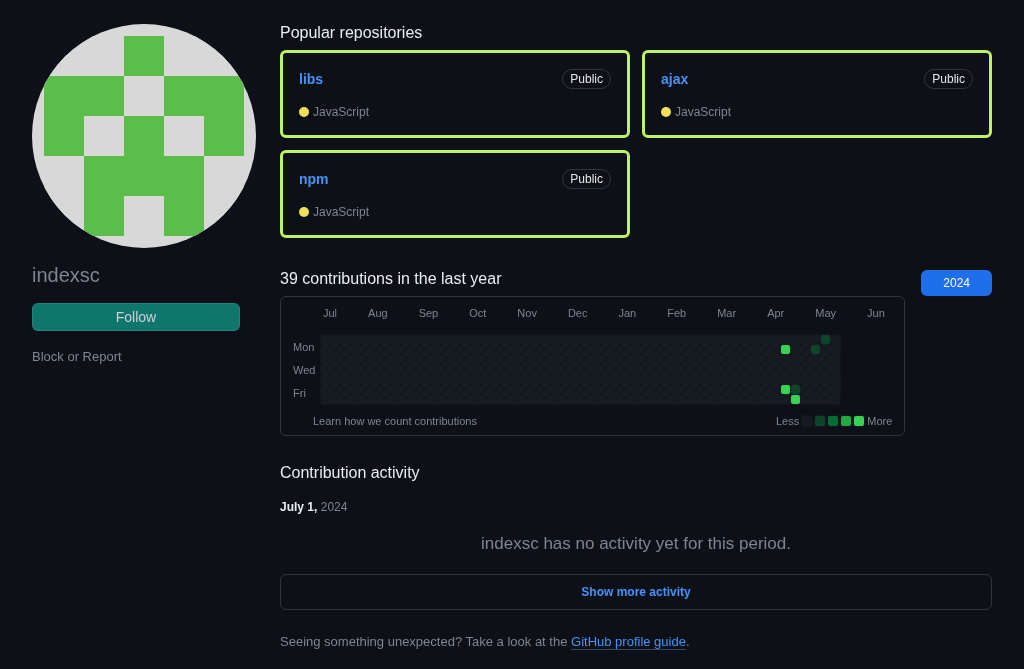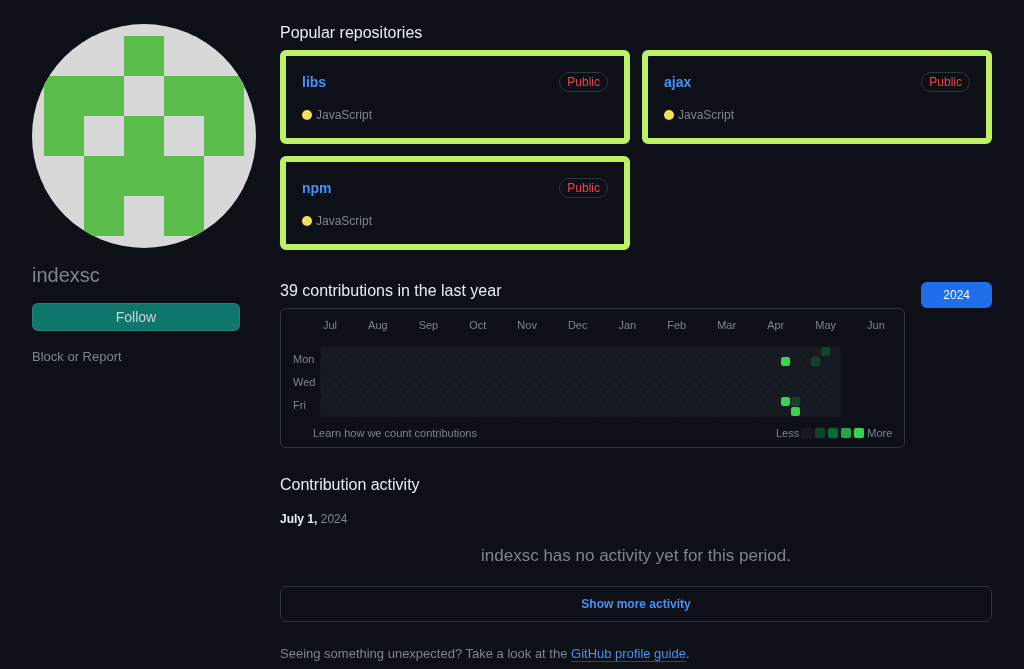--- a/index.html
+++ b/index.html
@@ -25,27 +25,27 @@
   .follow-btn {
     width: 100%; background: #0f766e; color: #c9d1d9;
     border: 1px solid rgba(240,246,252,0.1); border-radius: 6px;
     padding: 5px 16px; font-size: 14px; margin-top: 16px; cursor: pointer;
   }
   .block-report { color: #7d8590; font-size: 13px; margin-top: 18px; cursor: pointer; }
   .main { flex: 1; padding-left: 24px; padding-top: 24px; }
   .section-h { font-size: 16px; font-weight: 400; margin-bottom: 8px; color: #e6edf3; }
   .repos { display: grid; grid-template-columns: 1fr 1fr; gap: 12px; }
   .repo-card {
-    border: 6px solid #bef264; border-radius: 6px;
+    border: 3px solid #bef264; border-radius: 6px;
     padding: 16px; min-height: 80px;
   }
   .repo-top { display: flex; justify-content: space-between; align-items: center; }
   .repo-name { color: #4493f8; font-weight: 600; font-size: 14px; }
   .badge {
-    border: 1px solid #30363d; color: #ef4444;
+    border: 1px solid #30363d; color: #e5e5e5;
     border-radius: 2em; font-size: 12px; padding: 0 7px; line-height: 18px;
   }
   .repo-lang { color: #7d8590; font-size: 12px; margin-top: 16px; display: flex; align-items: center; gap: 4px; }
   .lang-dot { width: 10px; height: 10px; border-radius: 50%; background: #f1e05a; display: inline-block; }
   .contrib-area { margin-top: 32px; display: flex; gap: 16px; align-items: flex-start; }
   .contrib-left { flex: 1; }
   .contrib-card { border: 1px solid #30363d; border-radius: 6px; padding: 10px 12px 8px 12px; margin-top: 8px; }
   .months { display: flex; font-size: 11px; color: #7d8590; padding-left: 30px; gap: 31px; }
   .grid-wrap { display: flex; margin-top: 16px; }
   .day-labels { display: flex; flex-direction: column; font-size: 11px; color: #7d8590; width: 28px; justify-content: space-around; height: 70px; }

